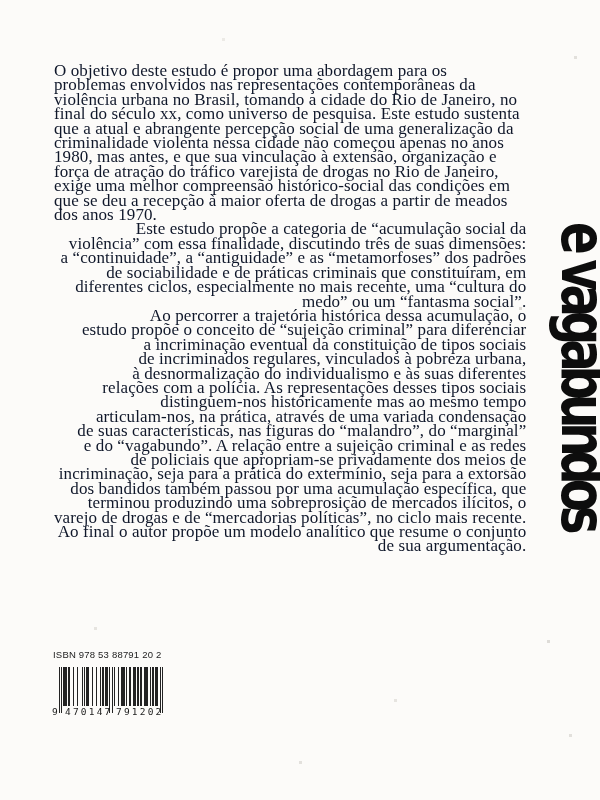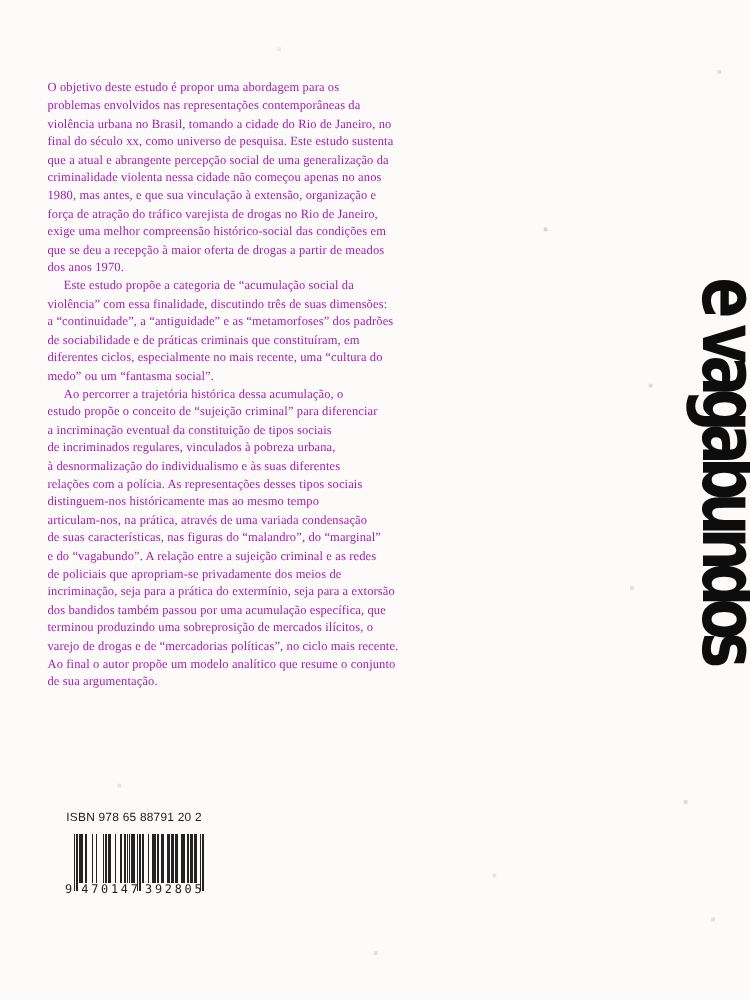--- a/index.html
+++ b/index.html
@@ -20,29 +20,29 @@
       300px 762px 0 1px #e3e1dd,
       548px 641px 0 1px #dedcd8,
       95px 628px 0 1px #e6e4e0,
       505px 470px 0 1px #e0ded9,
       395px 700px 0 1px #e6e4e0,
       223px 39px 0 1px #eceae6,
       570px 735px 0 1px #e2e0dc;
   }
   .copy {
     position: absolute;
-    left: 38px;
+    left: 54px;
     top: 64px;
-    color: #a21caf;
-    font-size: 10px;
+    color: #0f172a;
+    font-size: 17px;
     line-height: 14.4px;
     letter-spacing: 0.1px;
   }
   .copy p { margin: 0; white-space: pre; }
-  .copy p.indent { text-indent: 13px; }
+  .copy p.indent { text-indent: 13px; text-align: right; }
   .edge-title {
     position: absolute;
     top: 222px;
     left: 552px;
     writing-mode: vertical-rl;
     font-family: "DejaVu Sans", sans-serif;
     font-weight: bold;
     color: #0d0d0d;
     font-size: 62px;
     line-height: 62px;
@@ -117,21 +117,21 @@
 incriminação, seja para a prática do extermínio, seja para a extorsão
 dos bandidos também passou por uma acumulação específica, que
 terminou produzindo uma sobreprosição de mercados ilícitos, o
 varejo de drogas e de “mercadorias políticas”, no ciclo mais recente.
 Ao final o autor propõe um modelo analítico que resume o conjunto
 de sua argumentação.</p>
   </div>
 
   <div class="edge-title">e vagabundos</div>
 
-  <div class="isbn-label">ISBN 978 65 88791 20 2</div>
+  <div class="isbn-label">ISBN 978 53 88791 20 2</div>
 
   <div class="barcode">
     <svg width="105" height="48" xmlns="http://www.w3.org/2000/svg">
         <rect x="0.00" y="0" width="1.09" height="46" fill="#232323" shape-rendering="crispEdges"></rect>
         <rect x="2.19" y="0" width="1.09" height="46" fill="#232323" shape-rendering="crispEdges"></rect>
         <rect x="4.38" y="0" width="1.09" height="39" fill="#232323" shape-rendering="crispEdges"></rect>
         <rect x="5.47" y="0" width="1.09" height="39" fill="#232323" shape-rendering="crispEdges"></rect>
         <rect x="6.57" y="0" width="1.09" height="39" fill="#232323" shape-rendering="crispEdges"></rect>
         <rect x="8.76" y="0" width="1.09" height="39" fill="#232323" shape-rendering="crispEdges"></rect>
         <rect x="9.86" y="0" width="1.09" height="39" fill="#232323" shape-rendering="crispEdges"></rect>
@@ -171,15 +171,15 @@
         <rect x="90.88" y="0" width="1.09" height="39" fill="#232323" shape-rendering="crispEdges"></rect>
         <rect x="93.08" y="0" width="1.09" height="39" fill="#232323" shape-rendering="crispEdges"></rect>
         <rect x="94.17" y="0" width="1.09" height="39" fill="#232323" shape-rendering="crispEdges"></rect>
         <rect x="96.36" y="0" width="1.09" height="39" fill="#232323" shape-rendering="crispEdges"></rect>
         <rect x="97.45" y="0" width="1.09" height="39" fill="#232323" shape-rendering="crispEdges"></rect>
         <rect x="100.74" y="0" width="1.09" height="46" fill="#232323" shape-rendering="crispEdges"></rect>
         <rect x="102.93" y="0" width="1.09" height="46" fill="#232323" shape-rendering="crispEdges"></rect>
       </svg>
     <div class="bc-num bc-first">9</div>
     <div class="bc-num bc-left">470147</div>
-    <div class="bc-num bc-right">392805</div>
+    <div class="bc-num bc-right">791202</div>
   </div>
 </div>
 
 </body></html>

